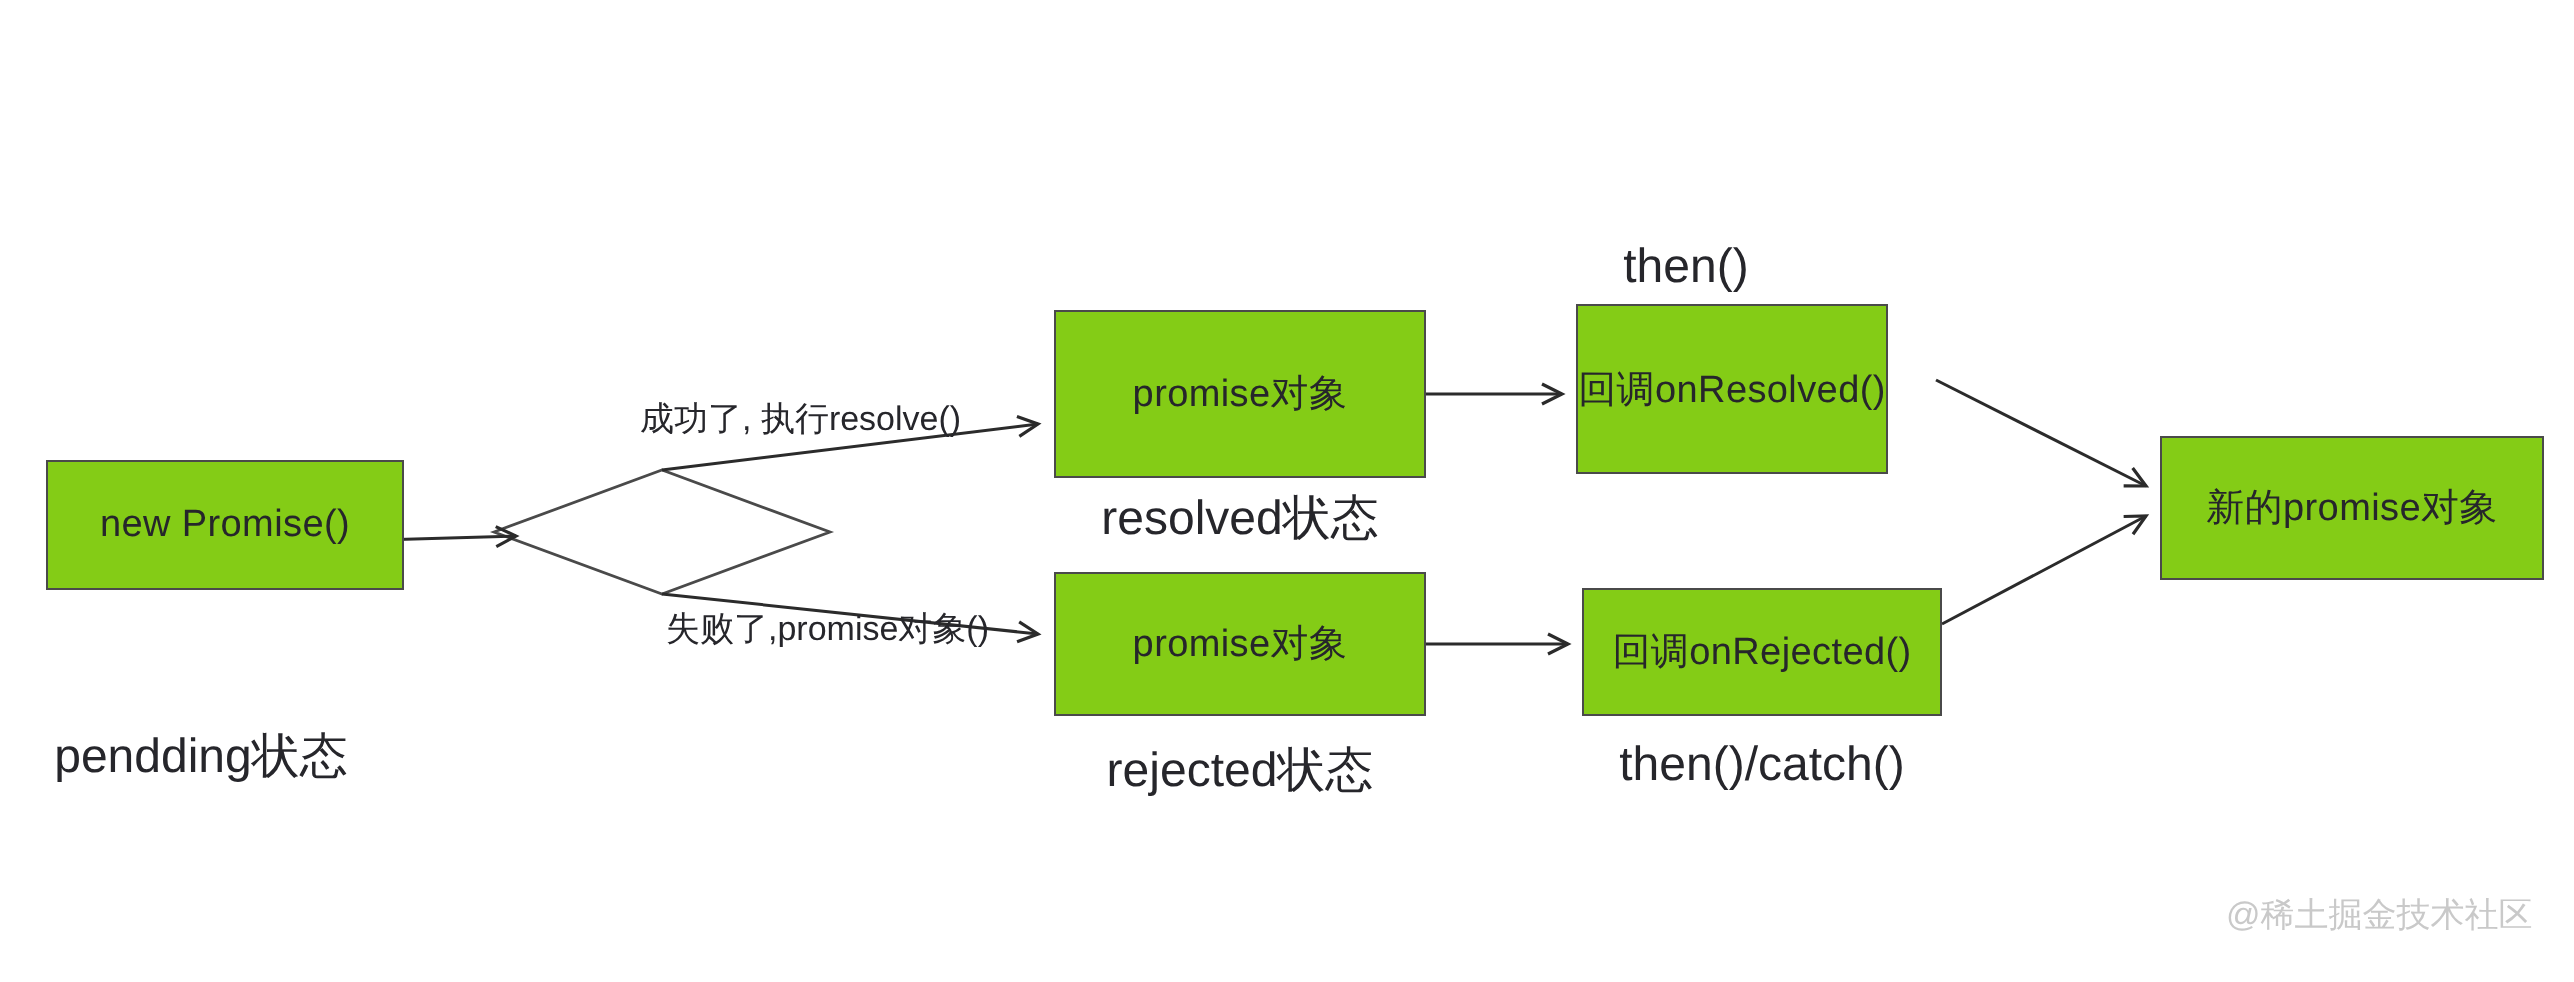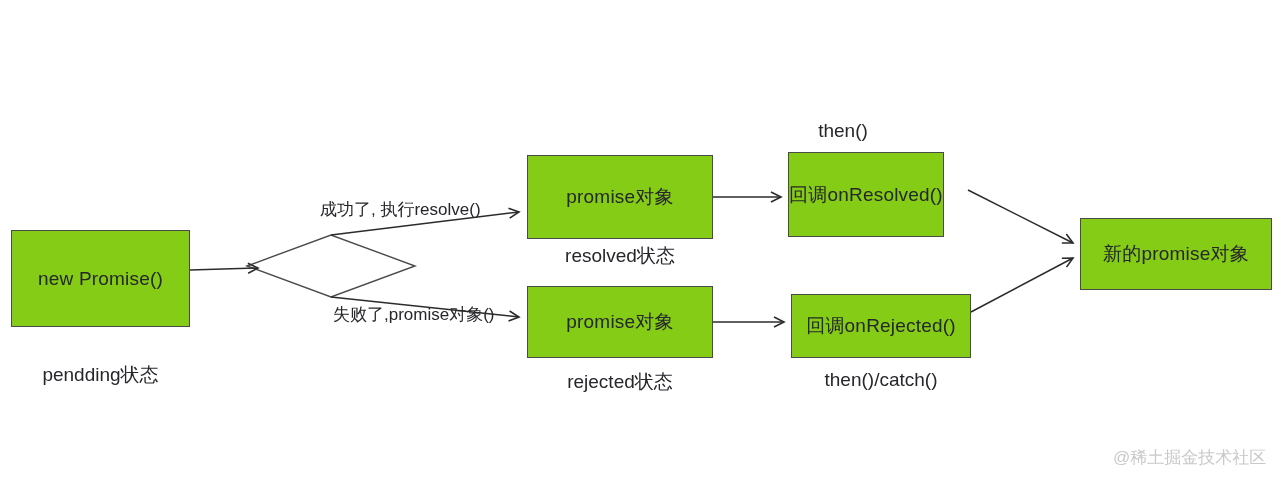--- a/index.html
+++ b/index.html
@@ -34,21 +34,21 @@
     align-items: center;
     justify-content: center;
     color: #26262b;
     font-size: 19px;
     letter-spacing: 0.2px;
     white-space: nowrap;
   }
   .node-label {
     position: absolute;
     color: #26262b;
-    font-size: 19px;
+    font-size: 24px;
     white-space: nowrap;
     text-align: center;
   }
   .edge-label {
     position: absolute;
     color: #26262b;
     font-size: 17px;
     white-space: nowrap;
   }
   .diamond-label {
@@ -87,21 +87,21 @@
 
     <line x1="713" y1="197" x2="781" y2="197" stroke="#2b2b2b" stroke-width="1.5" marker-end="url(#arrowOpen)"></line>
 
     <line x1="713" y1="322" x2="784" y2="322" stroke="#2b2b2b" stroke-width="1.5" marker-end="url(#arrowOpen)"></line>
 
     <line x1="968" y1="190" x2="1073" y2="243" stroke="#2b2b2b" stroke-width="1.5" marker-end="url(#arrowOpen)"></line>
 
     <line x1="971" y1="312" x2="1073" y2="258" stroke="#2b2b2b" stroke-width="1.5" marker-end="url(#arrowOpen)"></line>
   </svg>
 
-  <div class="node" style="left:11px; top:230px; width:179px; height:97px;">
+  <div class="node" style="left:23px; top:230px; width:179px; height:65px;">
     <span>new Promise()</span>
   </div>
   <div class="node-label" style="left:11px; top:318px; width:179px;margin-top:44px;">pendding状态</div>
 
 
   <div class="node" style="left:527px; top:155px; width:186px; height:84px;">
     <span>promise对象</span>
   </div>
   <div class="node-label" style="left:527px; top:243px; width:186px;">resolved状态</div>
 

